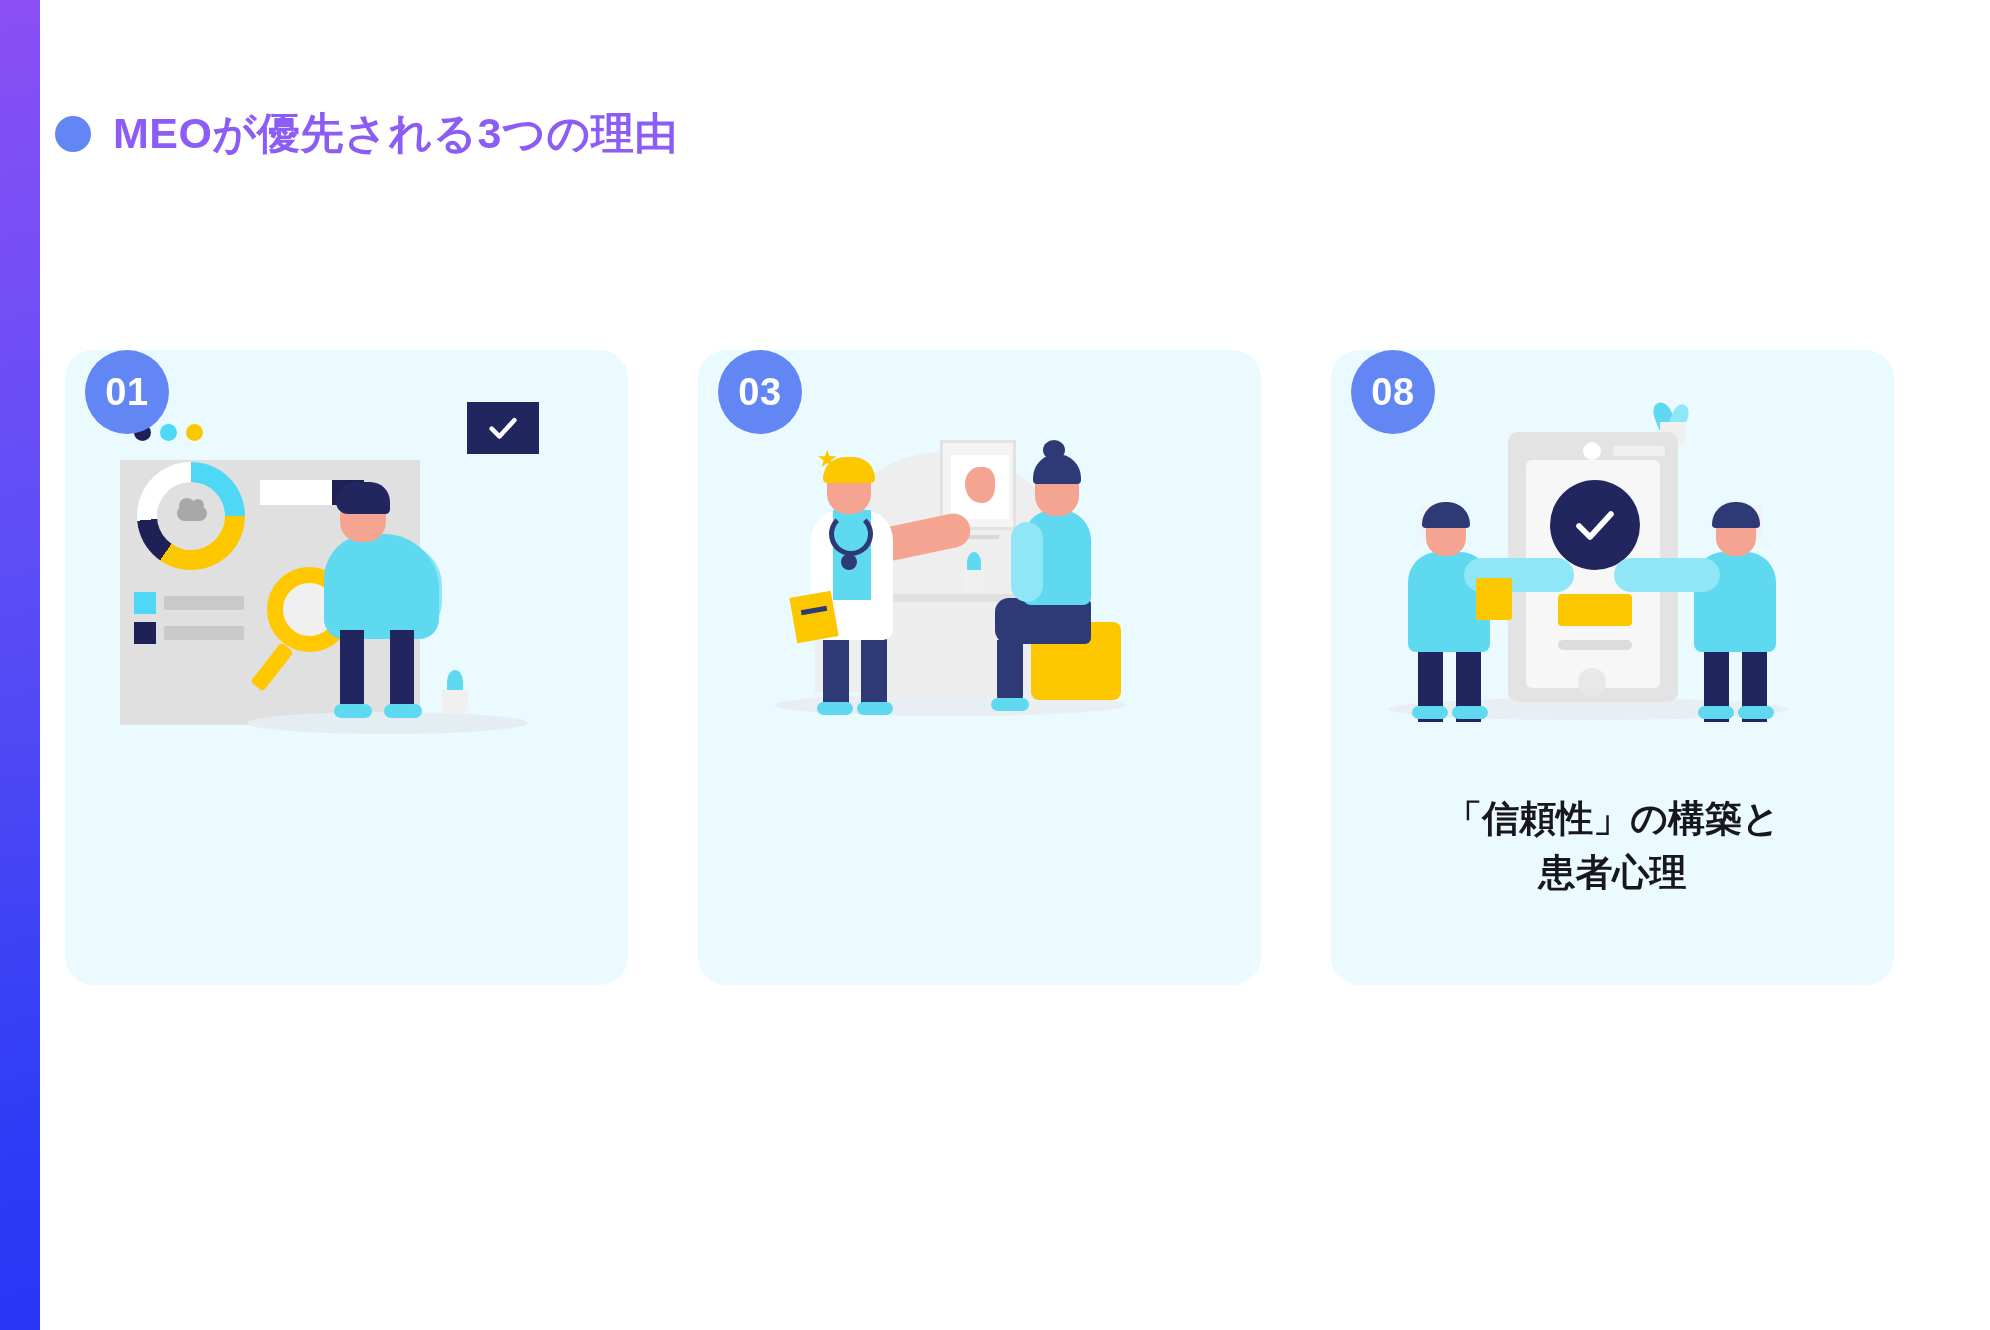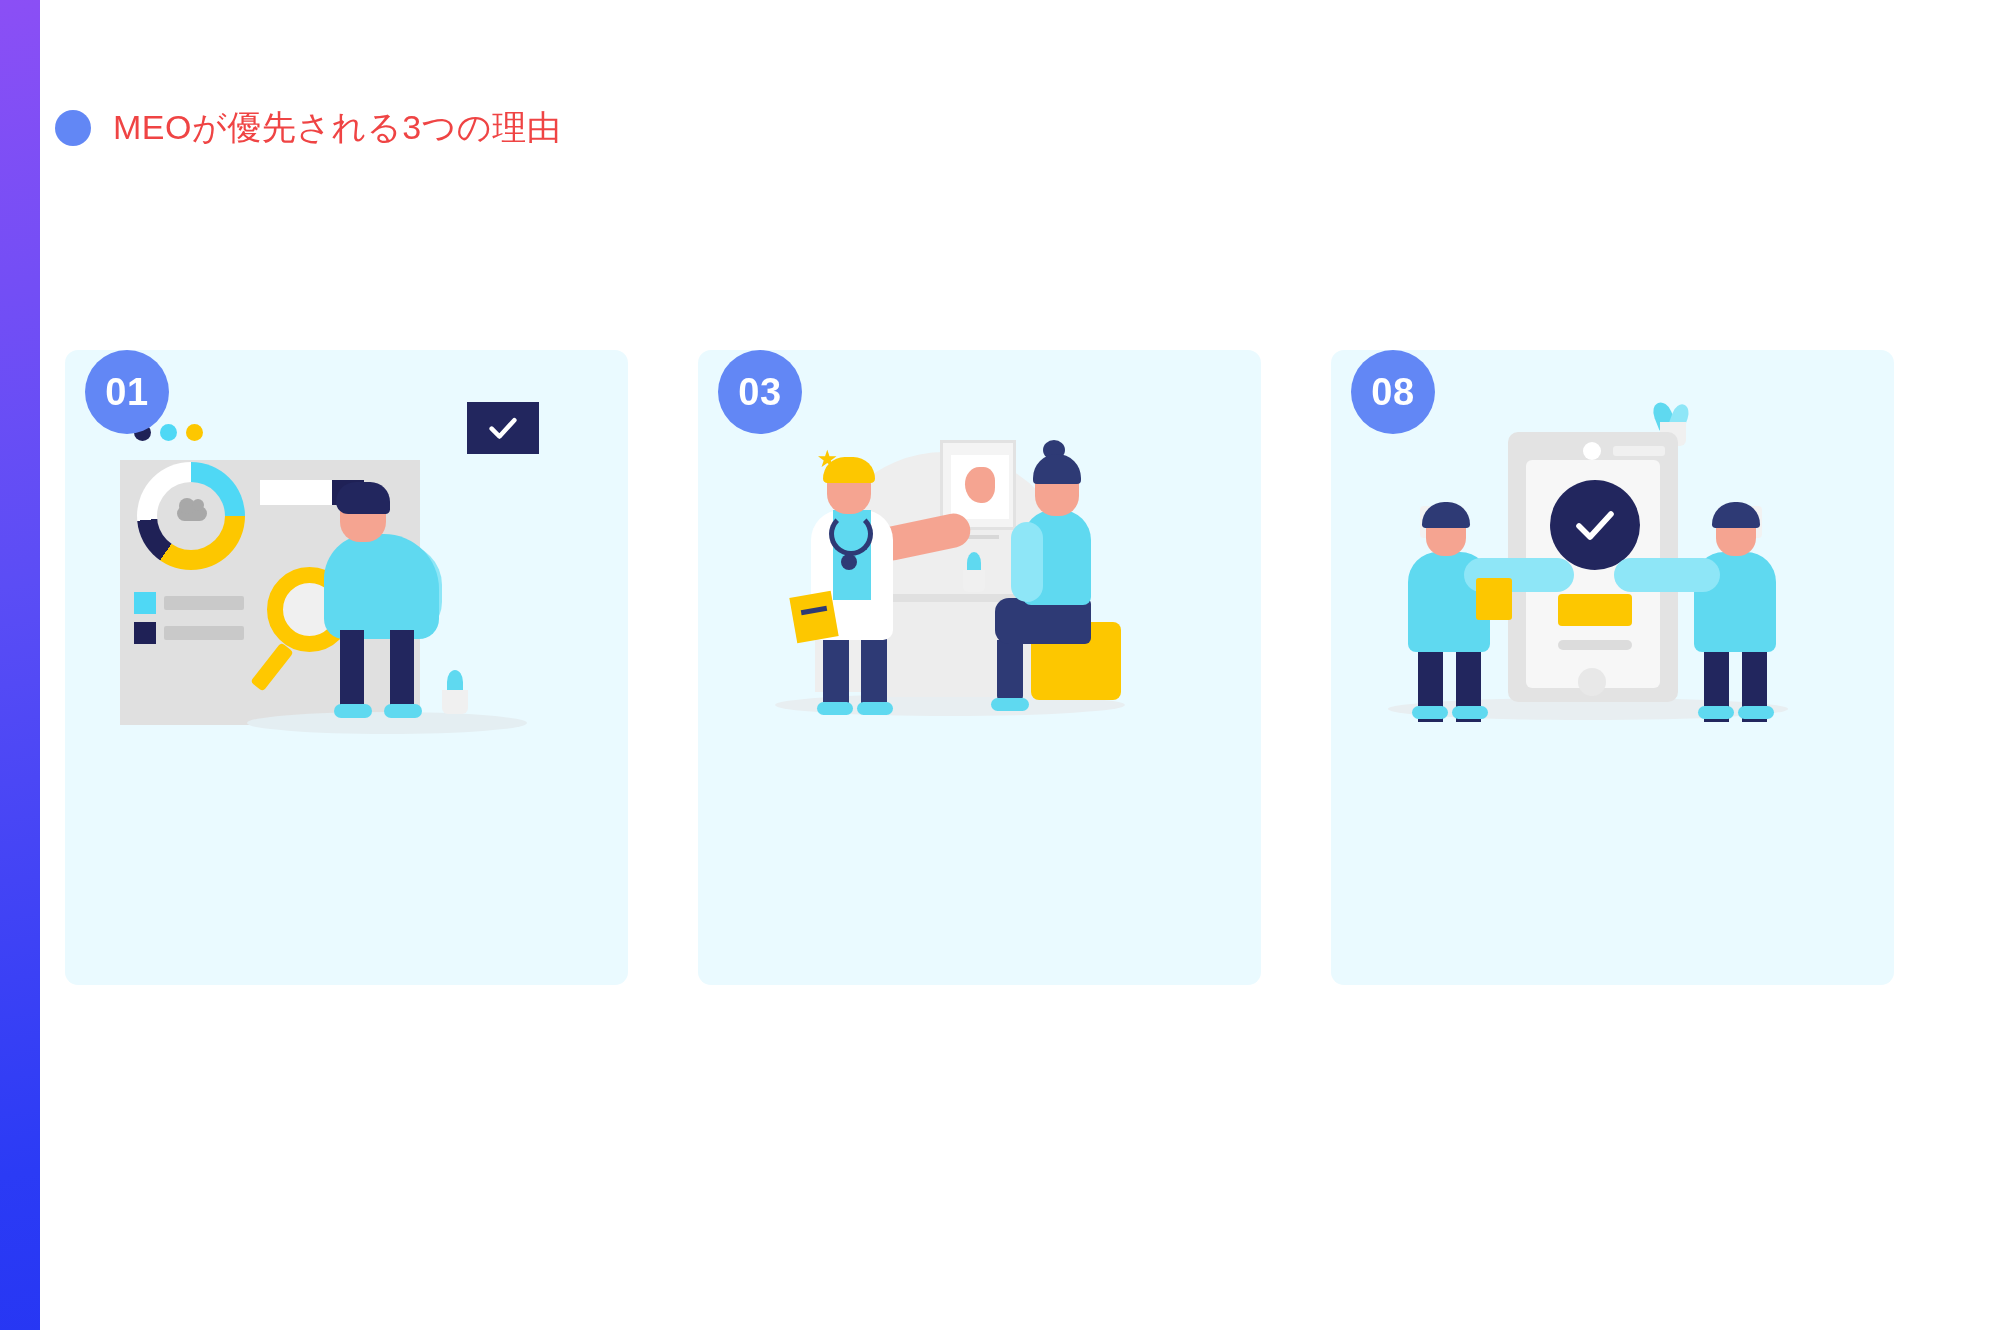--- a/index.html
+++ b/index.html
@@ -32,23 +32,23 @@
     align-items: center;
     gap: 22px;
   }
   .header-dot {
     width: 36px; height: 36px;
     border-radius: 50%;
     background: #6287f5;
     flex: none;
   }
   .header-title {
-    font-size: 34px;
-    font-weight: normal;
-    color: #ef4444;
+    font-size: 43px;
+    font-weight: bold;
+    color: #8b5cf6;
     letter-spacing: 0.5px;
     white-space: nowrap;
   }
 
   
   #cards {
     position: absolute;
     left: 25px; top: 305px;
     width: 1895px;
     display: flex;
@@ -57,21 +57,21 @@
   .card-wrap {
     position: relative;
     width: 563px;
   }
   .card {
     position: relative;
     width: 563px;
     height: 635px;
     margin-top: 45px;
     background: #eafaff;
-    border-radius: 13px;
+    border-radius: 28px;
     overflow: visible;
     display: flex;
     flex-direction: column;
     align-items: center;
   }
   .badge {
     position: absolute;
     left: 20px; top: 0px;
     width: 84px; height: 84px;
     border-radius: 50%;
@@ -467,18 +467,20 @@
 
             <div class="i3-r-leg i3-r-leg1"></div>
             <div class="i3-r-leg i3-r-leg2"></div>
             <div class="i3-r-shoe i3-r-shoe1"></div>
             <div class="i3-r-shoe i3-r-shoe2"></div>
             <div class="i3-r-body"></div>
             <div class="i3-r-arm"></div>
             <div class="i3-r-head"></div>
             <div class="i3-r-hair"></div>
           </div>
+          <div class="card-title">「信頼性」の構築と
+患者心理</div>
         </div>
       </div>
 
     </div>
   </div>
 </div>
 
 </body></html>

